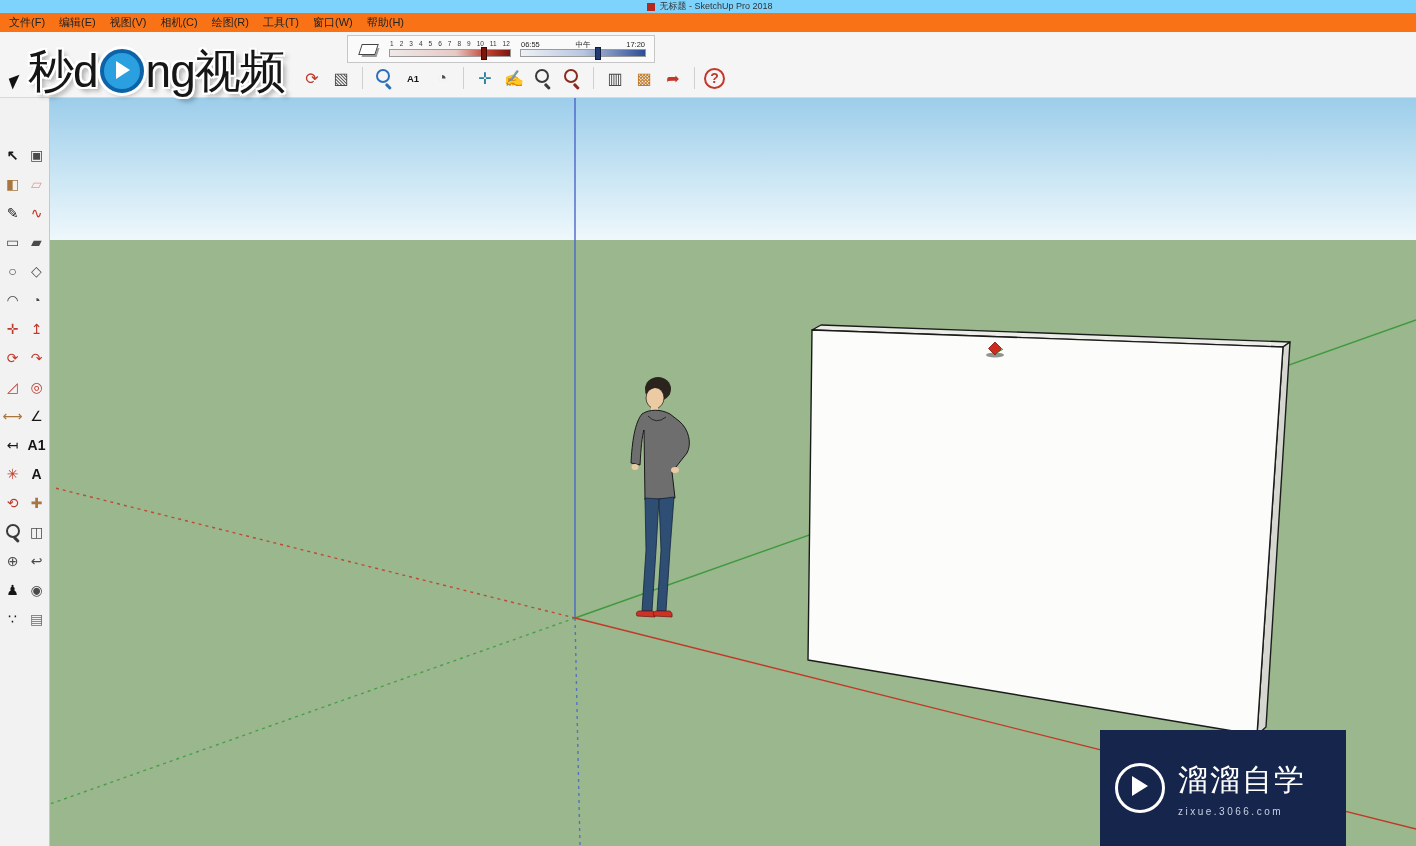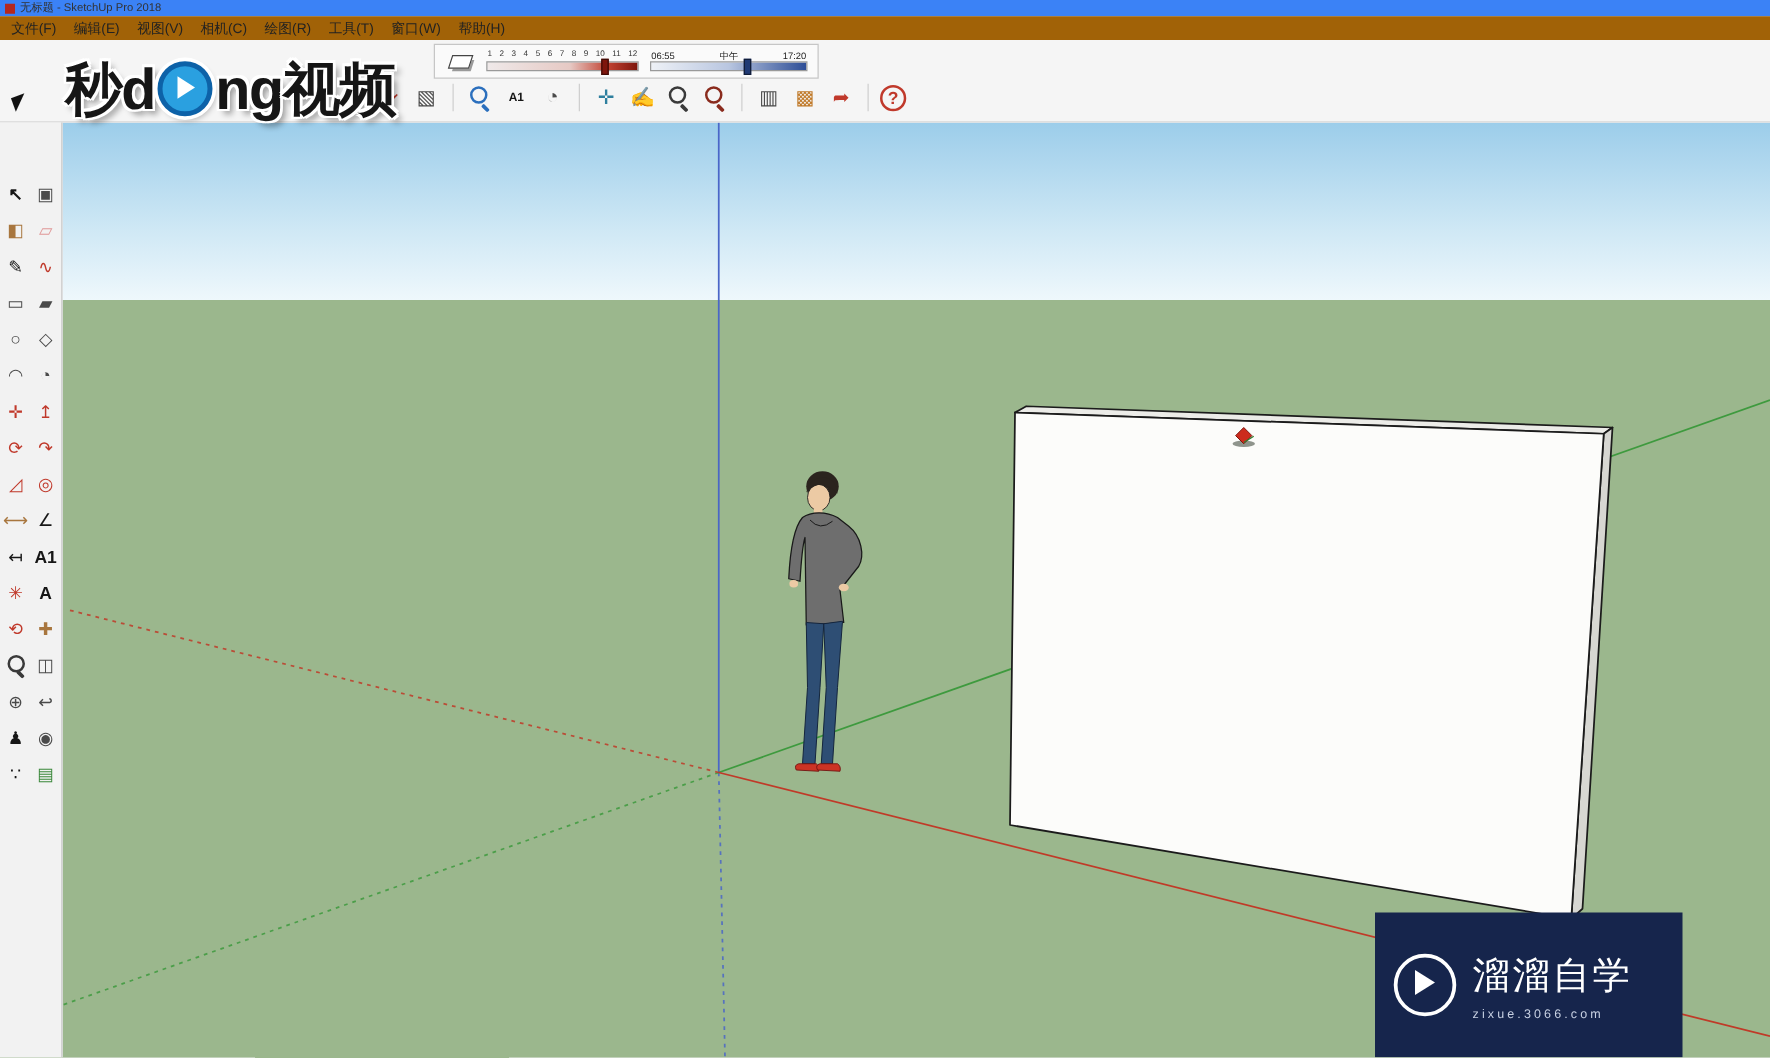--- a/index.html
+++ b/index.html
@@ -1,26 +1,26 @@
 <!DOCTYPE html>
 <html style="--ground: #9bb78d; --axis-red: #c03a28; --axis-green: #3e9a3e; --axis-blue: #4a66c8; --wall-front: #fcfcfa; --wall-side: #d7d7d2; --wall-top: #ecece8; --hoodie: #6e6e6e; --jeans: #2e4e74; --shoes: #cc3324; --skin: #eccaa4; --hair: #2b241e; --watermark-bg: #16254c; --logo-blue: #2aa0e0;"><head>
 <meta charset="utf-8">
 <style>
   html,body{margin:0;padding:0;}
   body{width:1416px;height:846px;position:relative;overflow:hidden;
        font-family:"Liberation Sans", sans-serif;background:#f0f0f0;}
   #app{position:absolute;inset:0;}
 
   
-  .titlebar{position:absolute;top:0;left:0;width:100%;height:13px;background:#3b82f6;
-            display:flex;align-items:center;gap:4px;padding-left:4px;font-size:9px;color:#333;box-sizing:border-box;}
+  .titlebar{position:absolute;top:0;left:0;width:100%;height:13px;background:#7dd3fc;
+            display:flex;align-items:center;gap:4px;padding-left:4px;font-size:9px;color:#333;box-sizing:border-box;justify-content:center;}
   .app-icon{width:8px;height:8px;background:#b5281e;display:inline-block;}
 
   
-  .menubar{position:absolute;top:13px;left:0;width:100%;height:19px;background:#a16207;
+  .menubar{position:absolute;top:13px;left:0;width:100%;height:19px;background:#f97316;
            display:flex;align-items:center;font-size:11px;color:#222;padding-left:2px;box-sizing:border-box;}
   .menu-item{padding:2px 7px;cursor:default;}
 
   
   .toolbar-area{position:absolute;top:32px;left:0;width:100%;height:66px;background:#f5f5f5;
                 border-bottom:1px solid #d8d8d8;box-sizing:border-box;}
   .select-cursor{position:absolute;left:10px;top:40px;font-size:15px;color:#111;transform:rotate(-20deg);}
 
   
   .shadow-toolbar{position:absolute;left:347px;top:3px;height:26px;display:flex;align-items:center;gap:9px;
@@ -52,22 +52,22 @@
   .mag-blue::before{border-color:#2b6fbd!important}.mag-blue::after{background:#2b6fbd!important}
   .mag-red::before{border-color:#8a2b1d!important}.mag-red::after{background:#8a2b1d!important}
   .c-red{color:#c0392b}.c-tan{color:#a8763e}.c-pink{color:#e09a9a}.c-grey{color:#4a4a4a}
   .c-black{color:#161616}.c-teal{color:#2e7f9e}.c-green{color:#3e8a3e}.c-orange{color:#c07a2a}
   .bold{font-weight:800}
   .tag{font-size:9.5px;font-weight:700;letter-spacing:0;}
   .c-help{color:#c0392b;font-weight:900;font-size:14px;border:2.5px solid #c0392b;border-radius:50%;
           width:17px;height:17px;}
 
   
-  .brand-logo{position:absolute;left:52px;top:48px;z-index:60;display:flex;align-items:center;
-              font-size:46px;font-weight:700;letter-spacing:-1px;color:#161616;line-height:1;}
+  .brand-logo{position:absolute;left:28px;top:48px;z-index:60;display:flex;align-items:center;
+              font-size:46px;font-weight:400;letter-spacing:-1px;color:#161616;line-height:1;}
   .logo-text{text-shadow:-2px -2px 0 #fff,2px -2px 0 #fff,-2px 2px 0 #fff,2px 2px 0 #fff,
              0 -2px 0 #fff,0 2px 0 #fff,-2px 0 0 #fff,2px 0 0 #fff,4px 4px 5px rgba(0,0,0,.4);}
   .logo-play{width:36px;height:36px;border-radius:50%;background:var(--logo-blue,#2aa0e0);
              border:4px solid #0d62a8;box-shadow:0 0 0 3px #fff,2px 3px 5px rgba(0,0,0,.3);
              position:relative;margin:0 2px;flex:0 0 auto;}
   .logo-play::after{content:"";position:absolute;left:12px;top:8px;border-left:14px solid #fff;
              border-top:9px solid transparent;border-bottom:9px solid transparent;}
 
   
   .left-toolbar{position:absolute;left:0;top:98px;bottom:0;width:50px;background:#f2f2f2;

